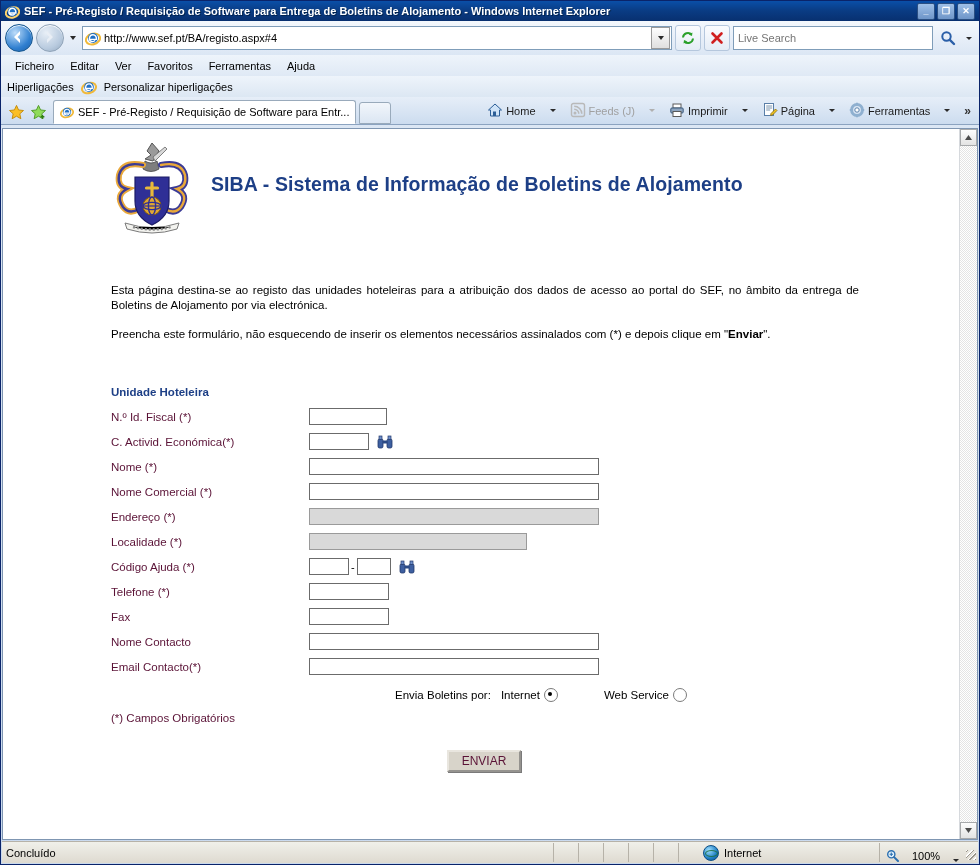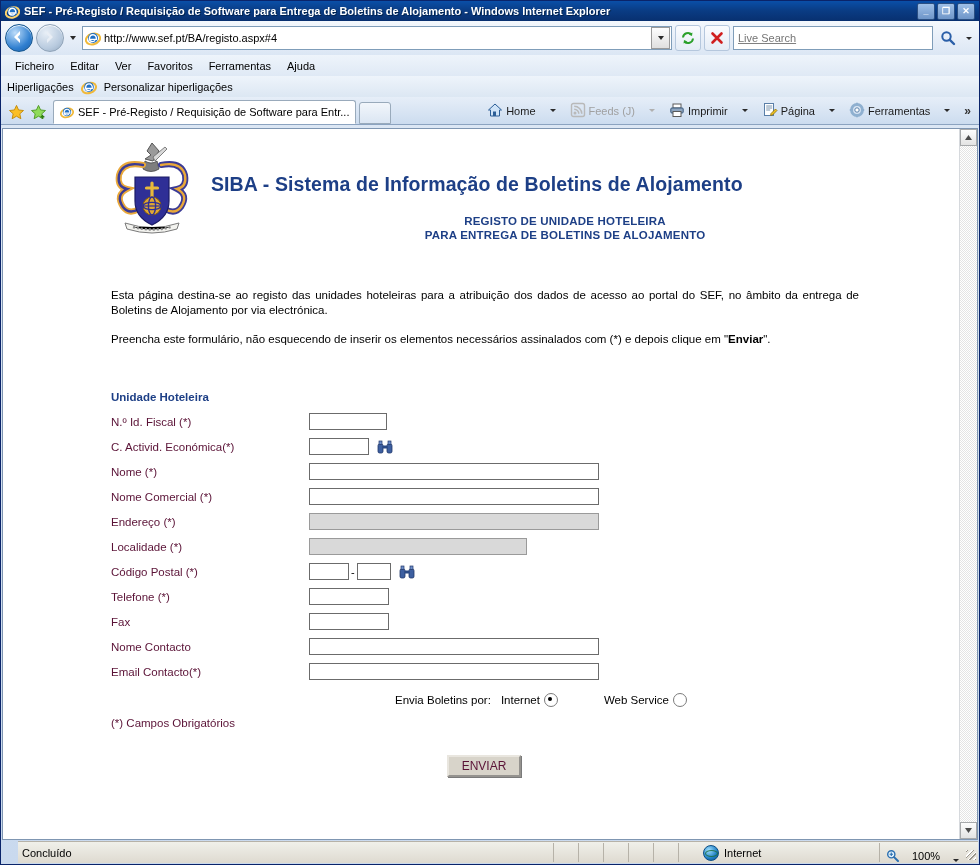--- a/index.html
+++ b/index.html
@@ -44,21 +44,21 @@
   .addrbox .fav{width:16px;height:16px;flex:none;margin-right:3px;position:relative;}
   .addrbox .url{flex:1;font-size:11px;color:#000;white-space:nowrap;overflow:hidden;}
   .addrdrop{width:17px;height:20px;background:linear-gradient(#fdfdfd,#dfdfdf);
             border:1px solid #9a9a9a;display:flex;align-items:center;justify-content:center;flex:none;margin-right:1px;}
   .tbbtn{width:24px;height:24px;border:1px solid transparent;display:flex;align-items:center;
          justify-content:center;flex:none;border-radius:3px;}
   .tbbtn.framed{border-color:#b5c7dd;background:linear-gradient(#fbfcfe,#e4ecf6);}
   .searchbox{width:198px;height:22px;background:#fff;border:1px solid #7f9db9;display:flex;
              align-items:center;flex:none;}
   .searchbox input{border:0;outline:0;flex:1;font-family:"Liberation Sans",sans-serif;
-                   font-size:11px;color:#808080;padding:0 4px;background:transparent;min-width:0;text-decoration:underline;}
+                   font-size:11px;color:#808080;padding:0 4px;background:transparent;min-width:0;}
   .searchgo{width:24px;height:24px;display:flex;align-items:center;justify-content:center;flex:none;}
 
   
   .menubar{height:21px;display:flex;align-items:center;padding-left:6px;gap:0;
            background:linear-gradient(#eef4fb,#dfe9f5);}
   .menuitem{padding:2px 8px;font-size:11px;color:#000;}
   .linksbar{height:21px;display:flex;align-items:center;padding-left:4px;gap:5px;
             background:linear-gradient(#eef4fb,#dce7f3);}
   .linksbar .lbl{font-size:11px;color:#000;padding:0 2px;}
 
@@ -129,21 +129,21 @@
                    border-radius:50%;background:#000;}
   .opt{display:flex;align-items:center;gap:4px;}
   .gap{width:46px;}
   .oblig{margin-top:10px;color:#5a1236;font-size:11.5px;}
   .btnrow{margin-top:26px;padding-left:336px;}
   .enviar{width:74px;height:22px;background:#d8d4ca;border:2px outset #e9e6df;
           color:#5a1236;font-size:12px;font-family:"Liberation Sans",sans-serif;
           box-shadow:1px 1px 0 #7a7a7a;}
 
   
-  .statusbar{position:absolute;left:17px;right:1px;bottom:1px;height:21px;
+  .statusbar{position:absolute;left:1px;right:1px;bottom:1px;height:21px;
              background:linear-gradient(#f0f0ea,#dedad0);display:flex;align-items:center;
              font-size:11px;border-top:1px solid #b6b2a8;}
   .st-main{flex:1;border-right:1px solid #b6b2a8;height:19px;display:flex;align-items:center;
            padding-left:4px;color:#000;}
   .st-cell{width:24px;height:19px;border-right:1px solid #b6b2a8;}
   .st-zone{width:176px;height:19px;border-right:1px solid #b6b2a8;display:flex;align-items:center;
            gap:5px;padding-left:24px;}
   .globe{width:14px;height:14px;border-radius:50%;
          background:radial-gradient(circle at 35% 30%,#9fe0ff,#1f7fc4 60%,#0c538c);
          border:1px solid #0b4e85;position:relative;flex:none;}
@@ -385,24 +385,20 @@
               <ellipse cx="43" cy="67" rx="9" ry="3.6" fill="none" stroke="#2f2f96" stroke-width="1.4"></ellipse>
               <ellipse cx="43" cy="67" rx="3.6" ry="9" fill="none" stroke="#2f2f96" stroke-width="1.4"></ellipse>
               <path d="M34 67 h18" stroke="#2f2f96" stroke-width="1.2"></path>
 
               <path d="M16 84 q27 9 54 0 l-2 6 q-25 8 -50 0 Z" fill="#f3f3ef" stroke="#7a7a7a" stroke-width="1"></path>
               <path d="M24 88 q19 5 38 0" stroke="#8c8c8c" stroke-width="2.4" stroke-dasharray="2 2"></path>
             </svg>
           </span>
           <div class="hdrtxt">
             <h1 class="siba">SIBA - Sistema de Informação de Boletins de Alojamento</h1>
-            <div class="sub">
-              <div>REGISTO DE UNIDADE HOTELEIRA</div>
-              <div>PARA ENTREGA DE BOLETINS DE ALOJAMENTO</div>
-            </div>
           </div>
         </div>
 
         <div class="para">
           <p>Esta página destina-se ao registo das unidades hoteleiras para a atribuição dos dados de acesso ao portal do SEF, no âmbito da entrega de Boletins de Alojamento por via electrónica.</p>
           <p><span>Preencha este formulário, não esquecendo de inserir os elementos necessários assinalados com (*) e depois clique em "</span><b>Enviar</b><span>".</span></p>
         </div>
 
         <div class="formwrap">
           <div class="grouptitle">Unidade Hoteleira</div>
@@ -440,21 +436,21 @@
             <span class="lab">Endereço (*)</span>
             <input class="inp w-wide dis" type="text" disabled="" value="" style="">
           </div>
 
           <div class="row">
             <span class="lab">Localidade (*)</span>
             <input class="inp w-local dis" type="text" disabled="" value="" style="">
           </div>
 
           <div class="row">
-            <span class="lab">Código Postal (*)</span>
+            <span class="lab">Código Ajuda (*)</span>
             <input class="inp w-cp1" type="text" value="" style="">
             <span class="dash">-</span>
             <input class="inp w-cp2" type="text" value="" style="">
             <span class="binoc">
               <svg width="16" height="14" viewBox="0 0 16 14">
                 <rect x="1" y="4" width="5" height="9" rx="1.6" fill="#3d5fa0" stroke="#22386a" stroke-width=".8"></rect>
                 <rect x="10" y="4" width="5" height="9" rx="1.6" fill="#3d5fa0" stroke="#22386a" stroke-width=".8"></rect>
                 <rect x="2" y="1" width="3" height="3.4" fill="#6d8ec9" stroke="#22386a" stroke-width=".7"></rect>
                 <rect x="11" y="1" width="3" height="3.4" fill="#6d8ec9" stroke="#22386a" stroke-width=".7"></rect>
                 <rect x="6" y="5.5" width="4" height="3" fill="#2b4a85"></rect>

